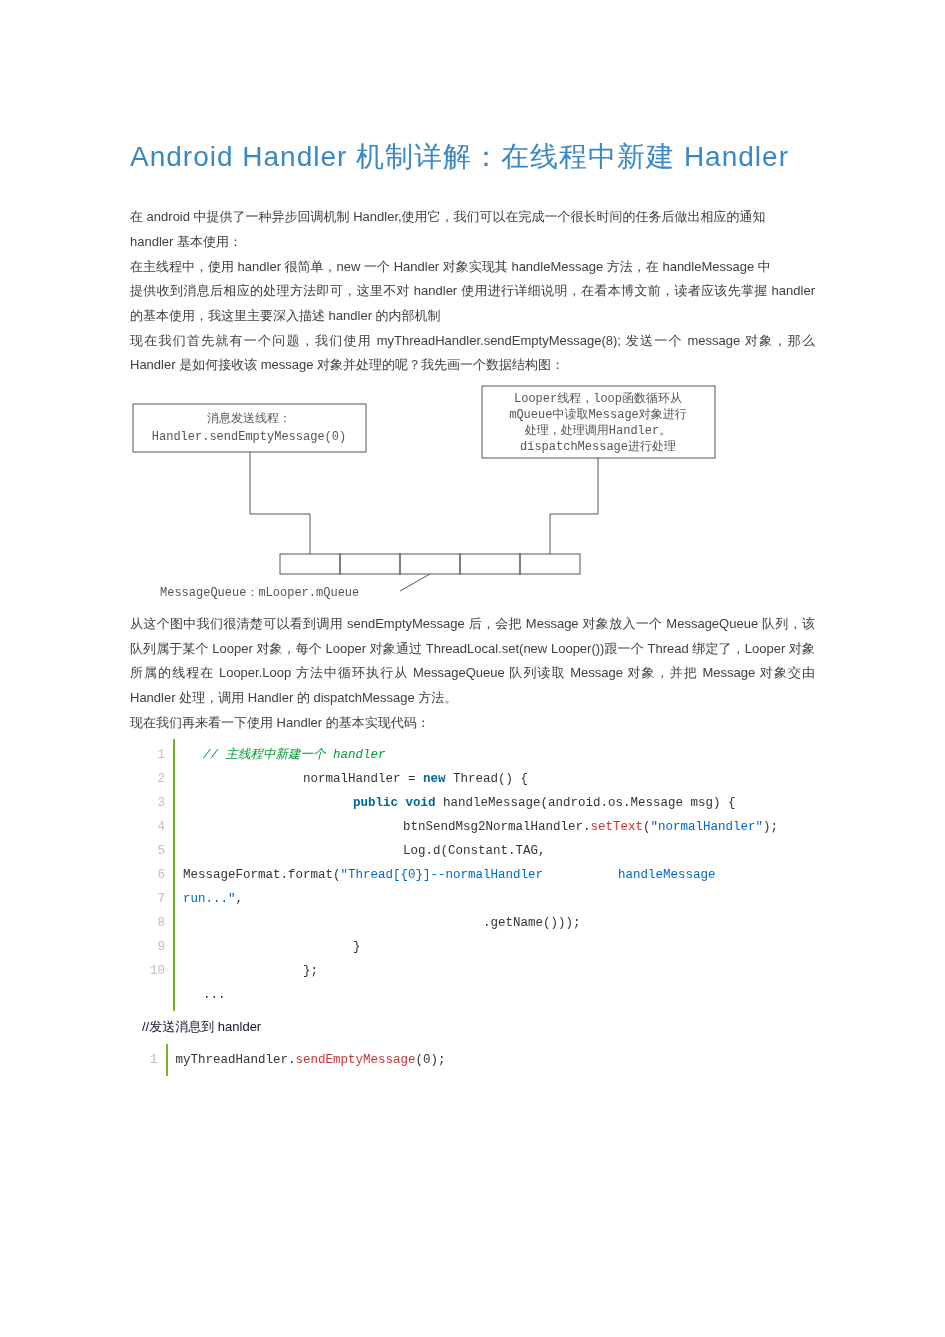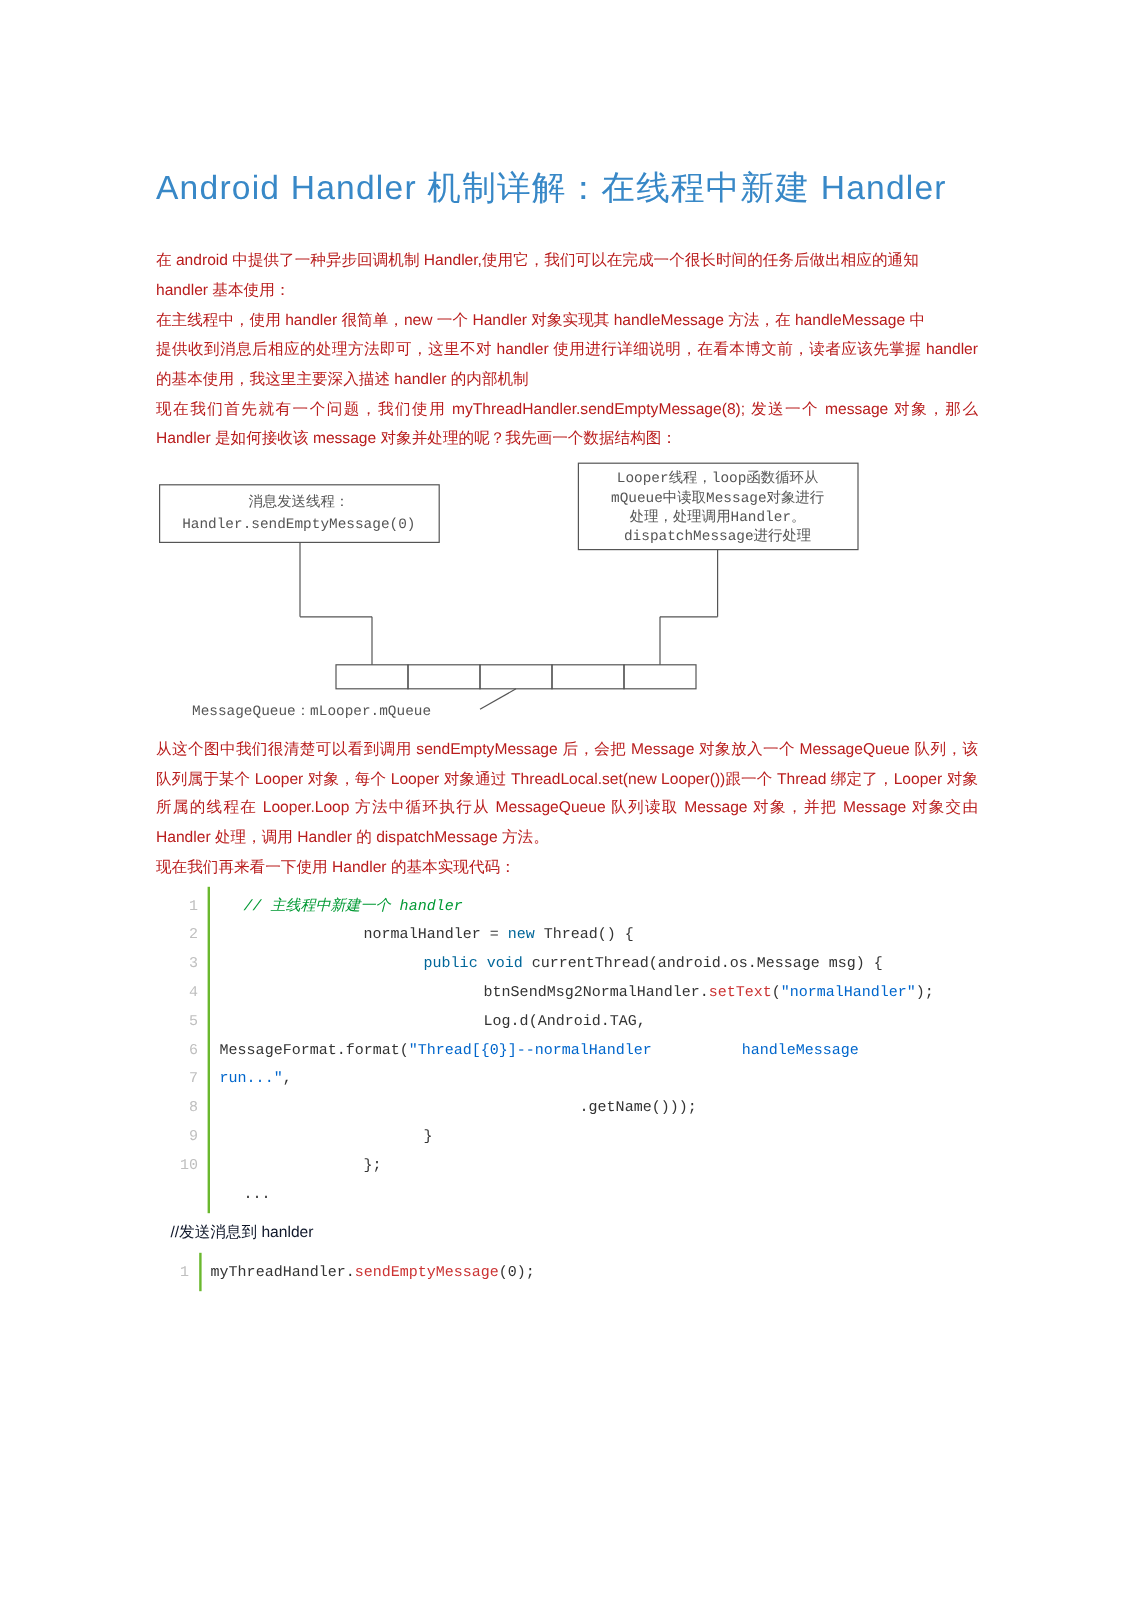--- a/index.html
+++ b/index.html
@@ -12,21 +12,21 @@
     font-size: 13px;
     line-height: 1.9;
   }
   h1 {
     color: #3888c7;
     font-size: 28px;
     font-weight: normal;
     margin-bottom: 22px;
     letter-spacing: 1px;
   }
-  p { text-align: justify; color: #b91c1c; }
+  p { text-align: justify; color: #404040; }
   .diagram-wrap {
     margin: 6px 0 8px 0;
   }
   svg.diag { display:block; }
   .diag-text { font-family: "SimSun","Courier New",monospace; font-size:12px; fill:#555; }
   .code-block {
     display:flex;
     border:0;
     margin: 4px 0 4px 20px;
     font-family: Consolas, "Courier New", monospace;
@@ -40,21 +40,21 @@
     user-select:none;
   }
   .gutter div { line-height: 24px; }
   .code {
     padding: 4px 8px;
     flex:1;
     line-height:24px;
     color:#333;
   }
   .code .l { white-space: pre-wrap; }
-  .kw { font-weight:normal; color:#006699; }
+  .kw { font-weight:bold; color:#006699; }
   .cm { font-style: italic; color:#009933;text-align:center; }
   .str { color:#0066cc; }
   .fn { color:#cc3333;text-align:center; }
   .note { color:#0f172a; margin-left:12px; }
 </style>
 </head>
 <body>
 
 <h1>Android Handler 机制详解：在线程中新建 Handler</h1>
 
@@ -108,23 +108,23 @@
     <div>6</div>
     <div>7</div>
     <div>8</div>
     <div>9</div>
     <div>10</div>
     <div>&nbsp;</div>
   </div>
   <div class="code">
     <div class="l"><span style="padding-left:20px"></span><span class="cm">// 主线程中新建一个 handler</span></div>
     <div class="l"><span style="padding-left:120px"></span><span>normalHandler = </span><span class="kw">new</span><span> Thread() {</span></div>
-    <div class="l"><span style="padding-left:170px"></span><span class="kw">public void</span><span> currentThread(android.os.Message msg) {</span></div>
+    <div class="l"><span style="padding-left:170px"></span><span class="kw">public void</span><span> handleMessage(android.os.Message msg) {</span></div>
     <div class="l"><span style="padding-left:220px"></span><span>btnSendMsg2NormalHandler.</span><span class="fn">setText</span><span>(</span><span class="str">"normalHandler"</span><span>);</span></div>
-    <div class="l"><span style="padding-left:220px"></span><span>Log.d(Android.TAG,</span></div>
+    <div class="l"><span style="padding-left:220px"></span><span>Log.d(Constant.TAG,</span></div>
     <div class="l"><span>MessageFormat.format(</span><span class="str">"Thread[{0}]--normalHandler          handleMessage          run..."</span><span>,</span></div>
     <div class="l"><span style="padding-left:300px"></span><span>.getName()));</span></div>
     <div class="l"><span style="padding-left:170px"></span><span>}</span></div>
     <div class="l"><span style="padding-left:120px"></span><span>};</span></div>
     <div class="l"><span style="padding-left:20px"></span><span>...</span></div>
   </div>
 </div>
 
 <p class="note">//发送消息到 hanlder</p>
 

